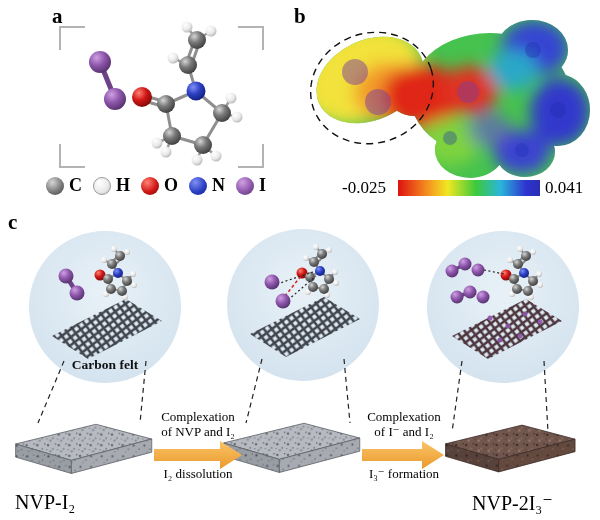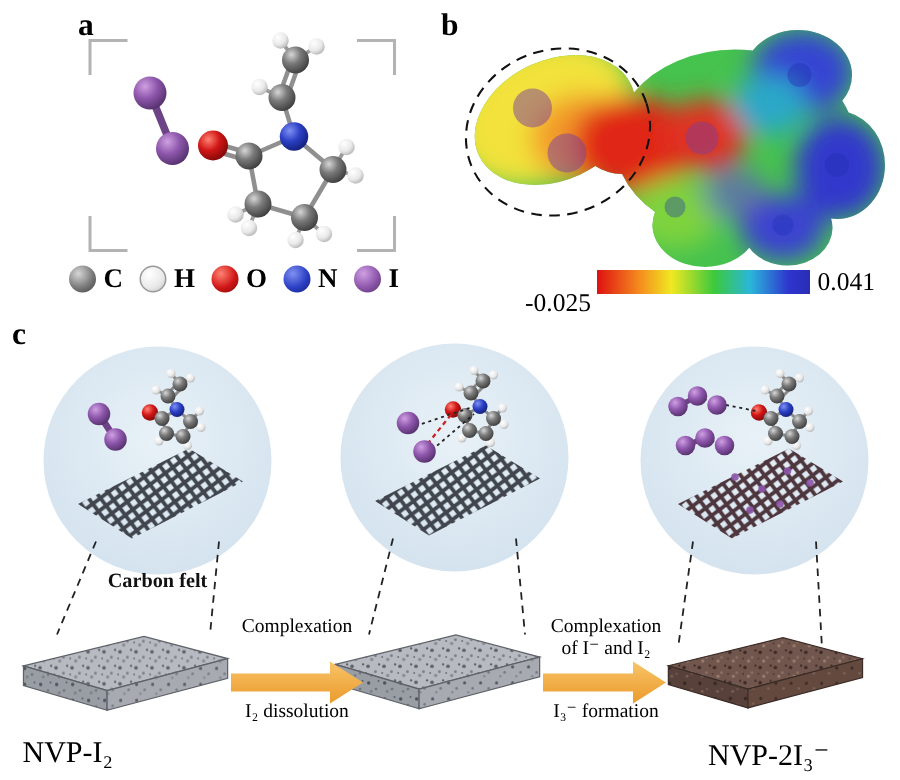--- a/index.html
+++ b/index.html
@@ -284,21 +284,21 @@
         <circle cx="233" cy="40" r="8" fill="#2030b0" opacity="0.4"></circle>
         <circle cx="258" cy="100" r="8" fill="#2030b0" opacity="0.4"></circle>
         <circle cx="150" cy="128" r="7" fill="#2030b0" opacity="0.35"></circle>
         <circle cx="222" cy="140" r="7" fill="#2030b0" opacity="0.35"></circle>
       </g>
     </g>
     <ellipse cx="72" cy="78" rx="62" ry="55" transform="rotate(-18 72 78)" fill="none" stroke="#111" stroke-width="1.4" stroke-dasharray="7 5"></ellipse>
   </svg>
 
   <div class="colorbar"></div>
-  <span class="scale-label" style="left:342px;top:192px;width:52px;text-align:right">-0.025</span>
+  <span class="scale-label" style="left:342px;top:178px;width:52px;text-align:left">-0.025</span>
   <span class="scale-label" style="left:545px;top:178px">0.041</span>
 
   <svg class="abs" style="left:0;top:220px" width="600" height="300" viewBox="0 220 600 300">
 
     <circle cx="105" cy="307" r="76" fill="url(#gCircle)"></circle>
     <circle cx="303" cy="305" r="76" fill="url(#gCircle)"></circle>
     <circle cx="503" cy="307" r="76" fill="url(#gCircle)"></circle>
 
     <use href="#symI2" x="66" y="276"></use>
     <use href="#symNVP" x="96" y="252"></use>
@@ -348,27 +348,28 @@
     </g>
 
     <use href="#slabGray" transform="translate(14,421) scale(0.82)"></use>
     <use href="#slabGray" transform="translate(222,420) scale(0.82)"></use>
     <use href="#slabBrown" transform="translate(444,422) scale(0.78)"></use>
 
     <polygon points="154,449 220,449 220,441 242,455 220,469 220,461 154,461" fill="url(#gArrow)"></polygon>
     <polygon points="362,449 422,449 422,441 444,455 422,469 422,461 362,461" fill="url(#gArrow)"></polygon>
   </svg>
 
-  <div class="inset-label" style="left:55px;top:379px;width:100px">Carbon felt</div>
+  <div class="inset-label" style="left:55px;top:357px;width:100px">Carbon felt</div>
 
   <div class="cap" style="left:15px;top:491px;width:100px">NVP-I₂</div>
   <div class="cap" style="left:472px;top:491px;width:100px">NVP-2I₃⁻</div>
 
   <div class="arrow-text" style="left:146px;top:410px;width:104px">
     <span style="display:block">Complexation</span>
+    <span style="display:block">of NVP and I₂</span>
   </div>
   <div class="arrow-text" style="left:146px;top:467px;width:104px">I₂ dissolution</div>
 
   <div class="arrow-text" style="left:352px;top:410px;width:104px">
     <span style="display:block">Complexation</span>
     <span style="display:block">of I⁻ and I₂</span>
   </div>
   <div class="arrow-text" style="left:352px;top:467px;width:104px">I₃⁻ formation</div>
 
 </div>

